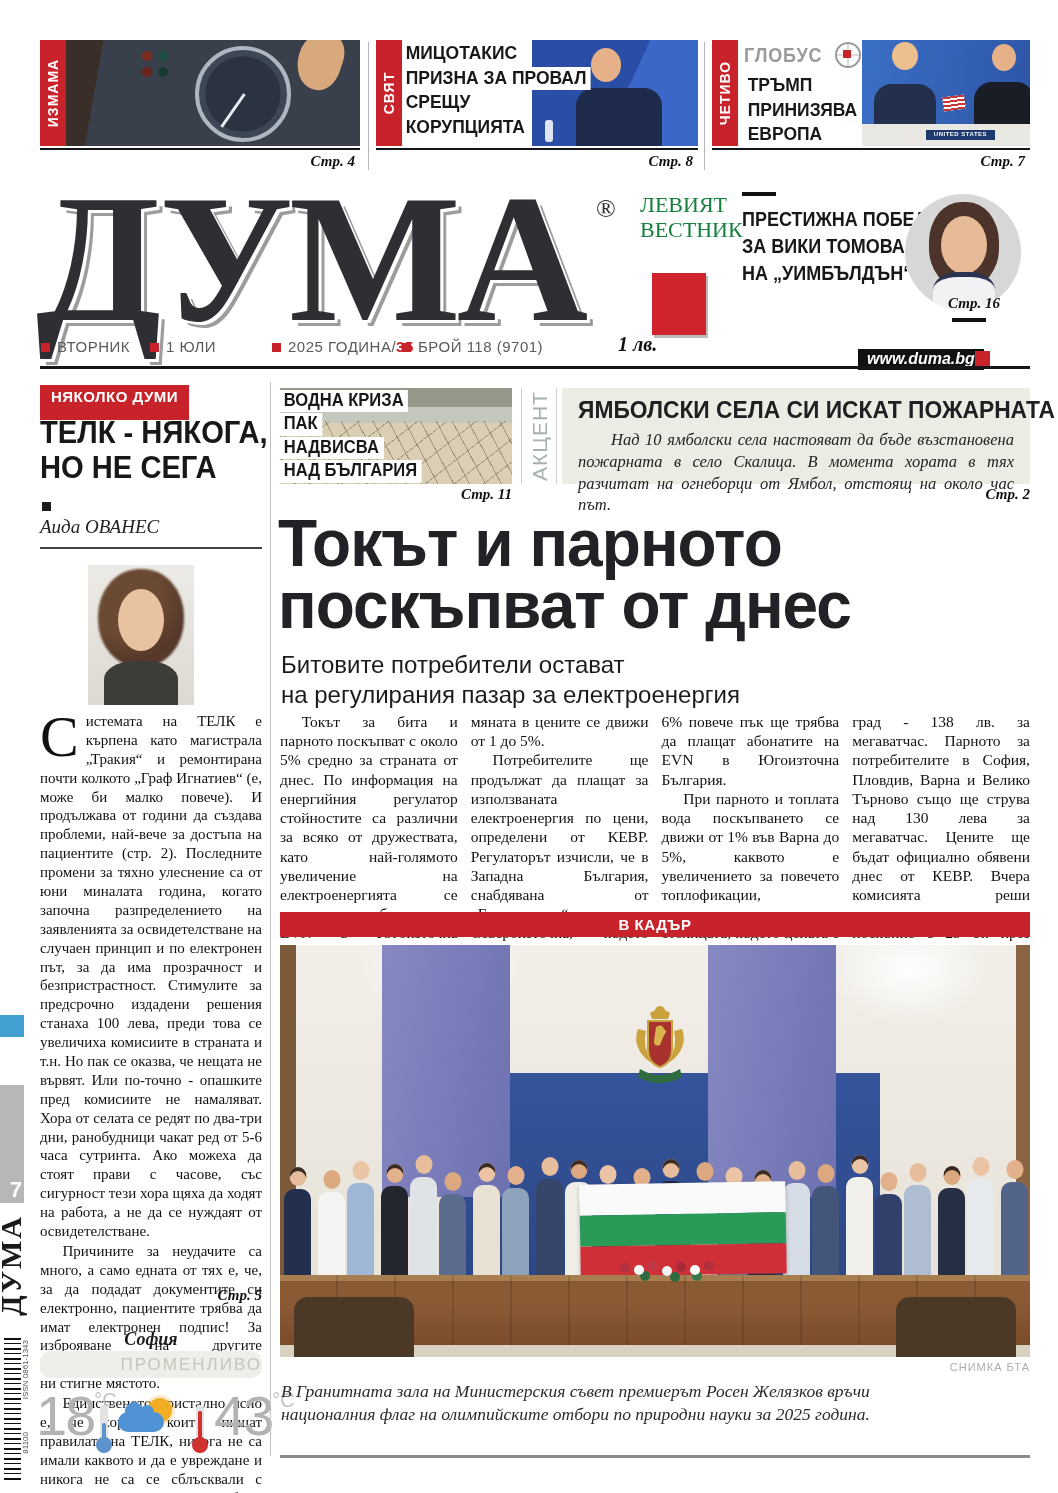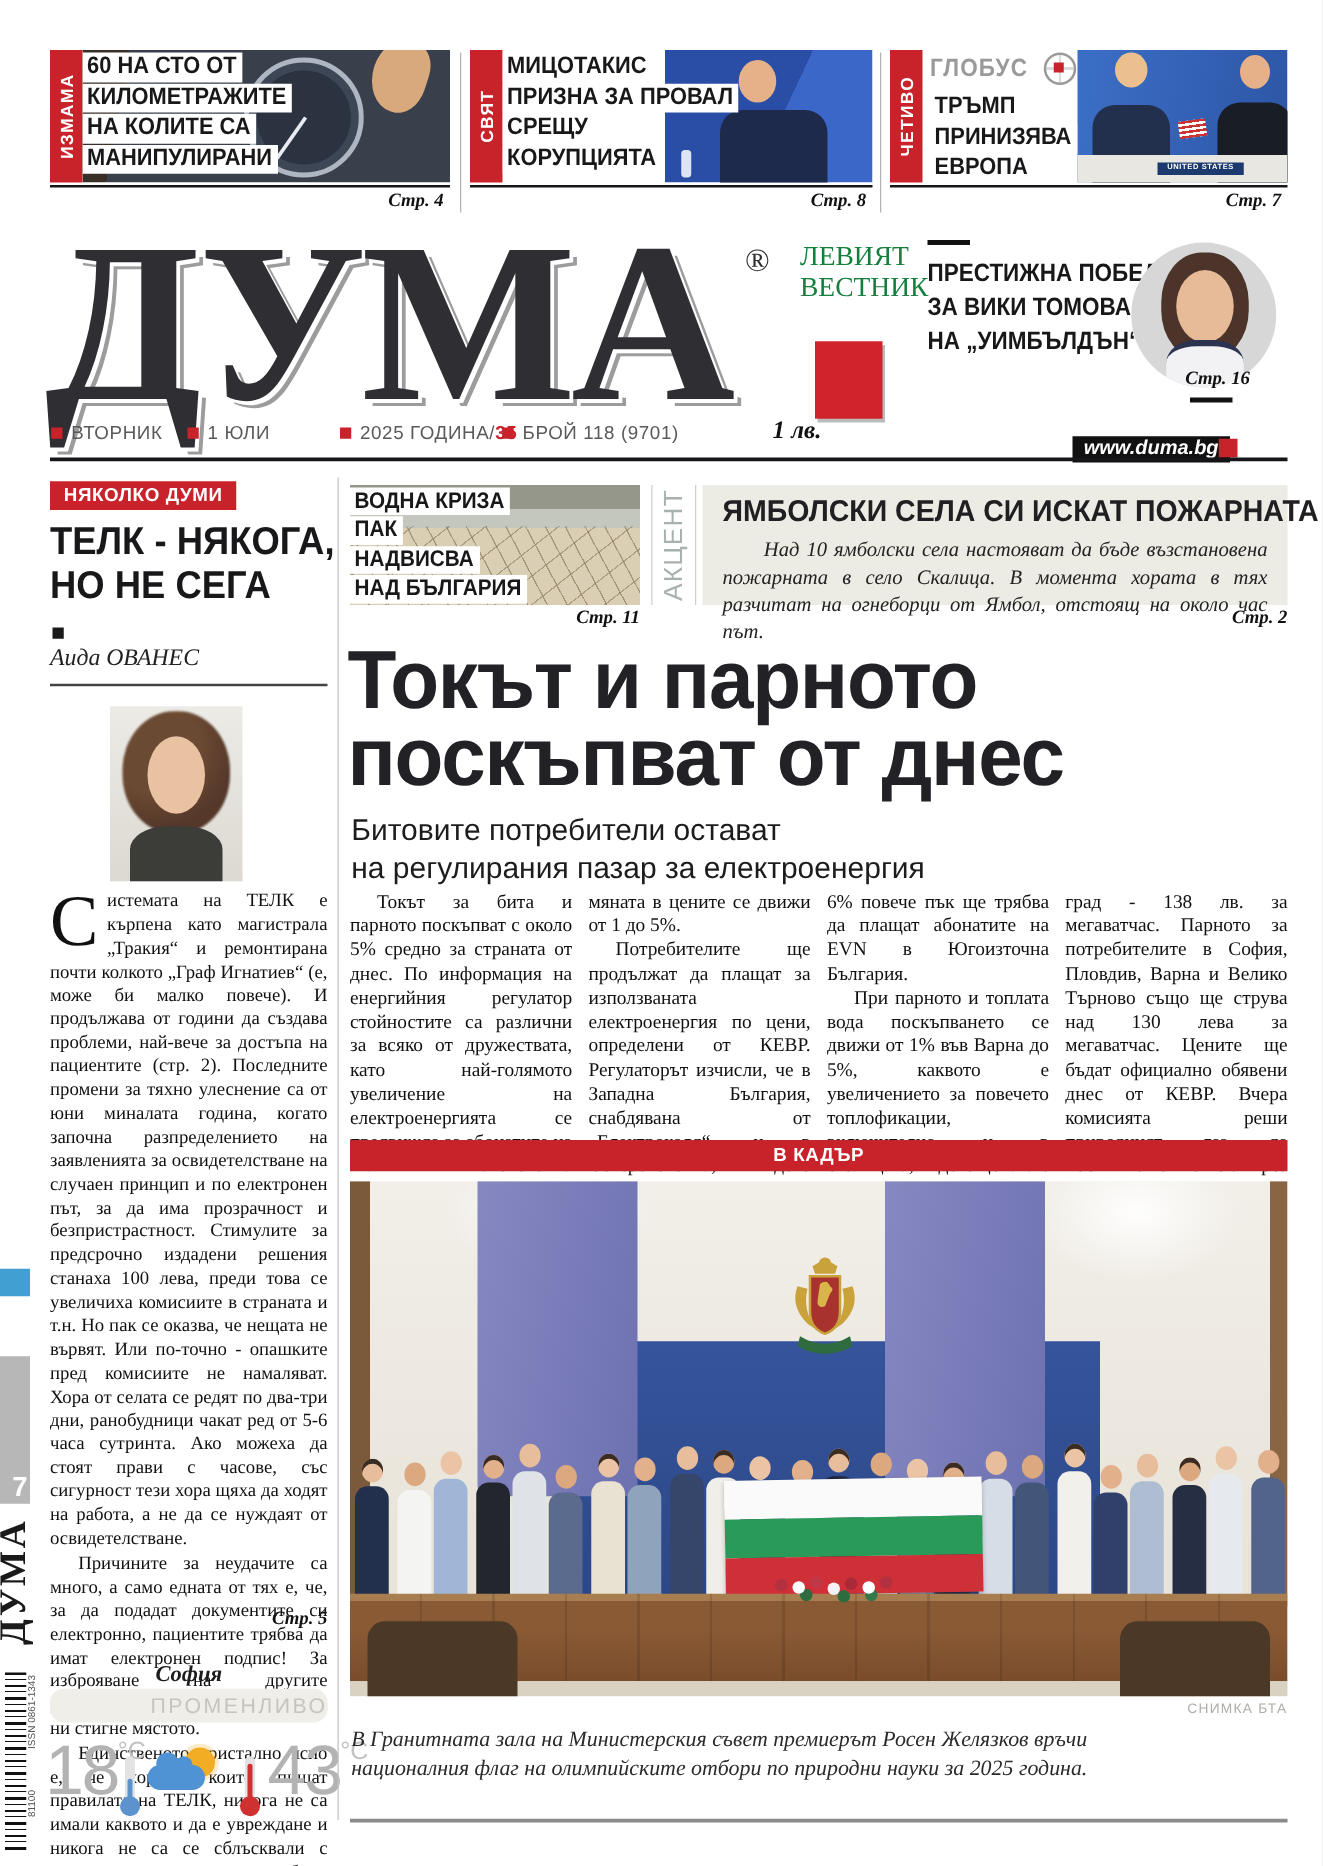--- a/index.html
+++ b/index.html
@@ -79,21 +79,21 @@
       font:700 30px/1 "Liberation Serif",serif;color:#1a1a1a;letter-spacing:2px;}
   .edge-barcode{position:absolute;left:4px;top:1338px;width:17px;height:142px;
       background:repeating-linear-gradient(#111 0 2px,#fff 2px 5px,#111 5px 6px,#fff 6px 10px);}
   .edge-issn{position:absolute;left:22px;top:1340px;writing-mode:vertical-rl;transform:rotate(180deg);
       font:400 8px/1 "Liberation Sans",sans-serif;color:#555;}
   .edge-digits{position:absolute;left:22px;top:1432px;writing-mode:vertical-rl;transform:rotate(180deg);
       font:400 8px/1 "Liberation Sans",sans-serif;color:#555;}
 
   
   .side-badge{position:absolute;left:40px;top:385px;background:#c8232b;color:#fff;
-      font:700 15px/1 "Liberation Sans",sans-serif;padding:4px 11px 4px;letter-spacing:.5px;text-align:center;}
+      font:700 15px/1 "Liberation Sans",sans-serif;padding:4px 11px 16px;letter-spacing:.5px;text-align:center;}
   .side-head{position:absolute;left:40px;top:416px;font:700 31px/1.12 "Liberation Sans",sans-serif;color:#18181a;
       transform:scaleX(.94);transform-origin:left;white-space:nowrap;}
   .side-bullet{position:absolute;left:42px;top:502px;width:9px;height:9px;background:#1a1a1a;}
   .side-byline{position:absolute;left:40px;top:517px;font:italic 400 19px/1 "Liberation Serif",serif;color:#222;}
   .side-rule{position:absolute;left:40px;top:547px;width:222px;height:2px;background:#444;}
   .portrait{position:absolute;left:88px;top:565px;width:106px;height:140px;background:linear-gradient(#edebe6,#dcd9d2);overflow:hidden;}
   .portrait .p-hair{position:absolute;left:10px;top:4px;width:86px;height:98px;border-radius:48%;
       background:radial-gradient(circle at 30% 30%,#6b4a33 0 40%,#55382a 70%);filter:blur(1px);}
   .portrait .p-face{position:absolute;left:30px;top:24px;width:46px;height:62px;border-radius:50%;background:#e9c2a2;}
   .portrait .p-body{position:absolute;left:16px;top:96px;width:74px;height:46px;border-radius:40% 40% 0 0;background:#3c3c38;}
@@ -200,26 +200,20 @@
         <span>ИЗМАМА</span>
       </div>
     <div class="teaser-body">
       <div class="scene scene-speedo">
         <div class="warnlights"></div>
         <div class="gauge">
             <div class="needle"></div>
           </div>
         <div class="hand"></div>
       </div>
-      <div class="chips">
-        <span class="chip">60 НА СТО ОТ</span>
-        <span class="chip">КИЛОМЕТРАЖИТЕ</span>
-        <span class="chip">НА КОЛИТЕ СА</span>
-        <span class="chip">МАНИПУЛИРАНИ</span>
-      </div>
     </div>
   </div>
   <div class="teaser-rule" style="left:40px;width:320px;"></div>
   <div class="teaser-page pagelbl" style="left:40px;width:315px;">Стр. 4</div>
   <div class="vsep" style="left:368px;"></div>
 
   <div class="teaser" style="left:376px;width:322px;">
     <div class="teaser-tag">
         <span>СВЯТ</span>
       </div>

